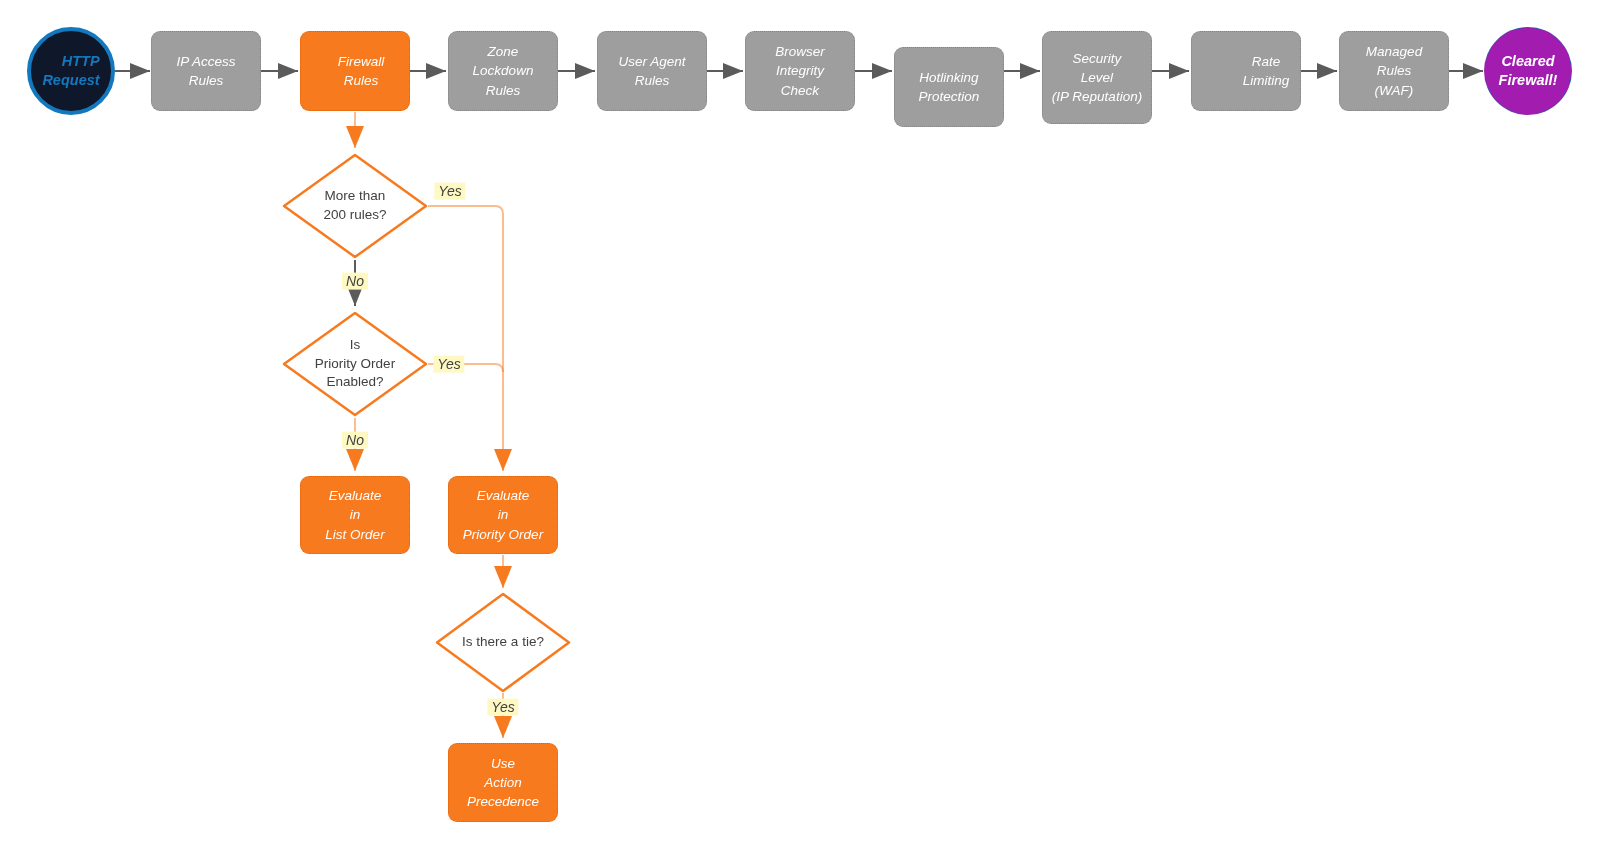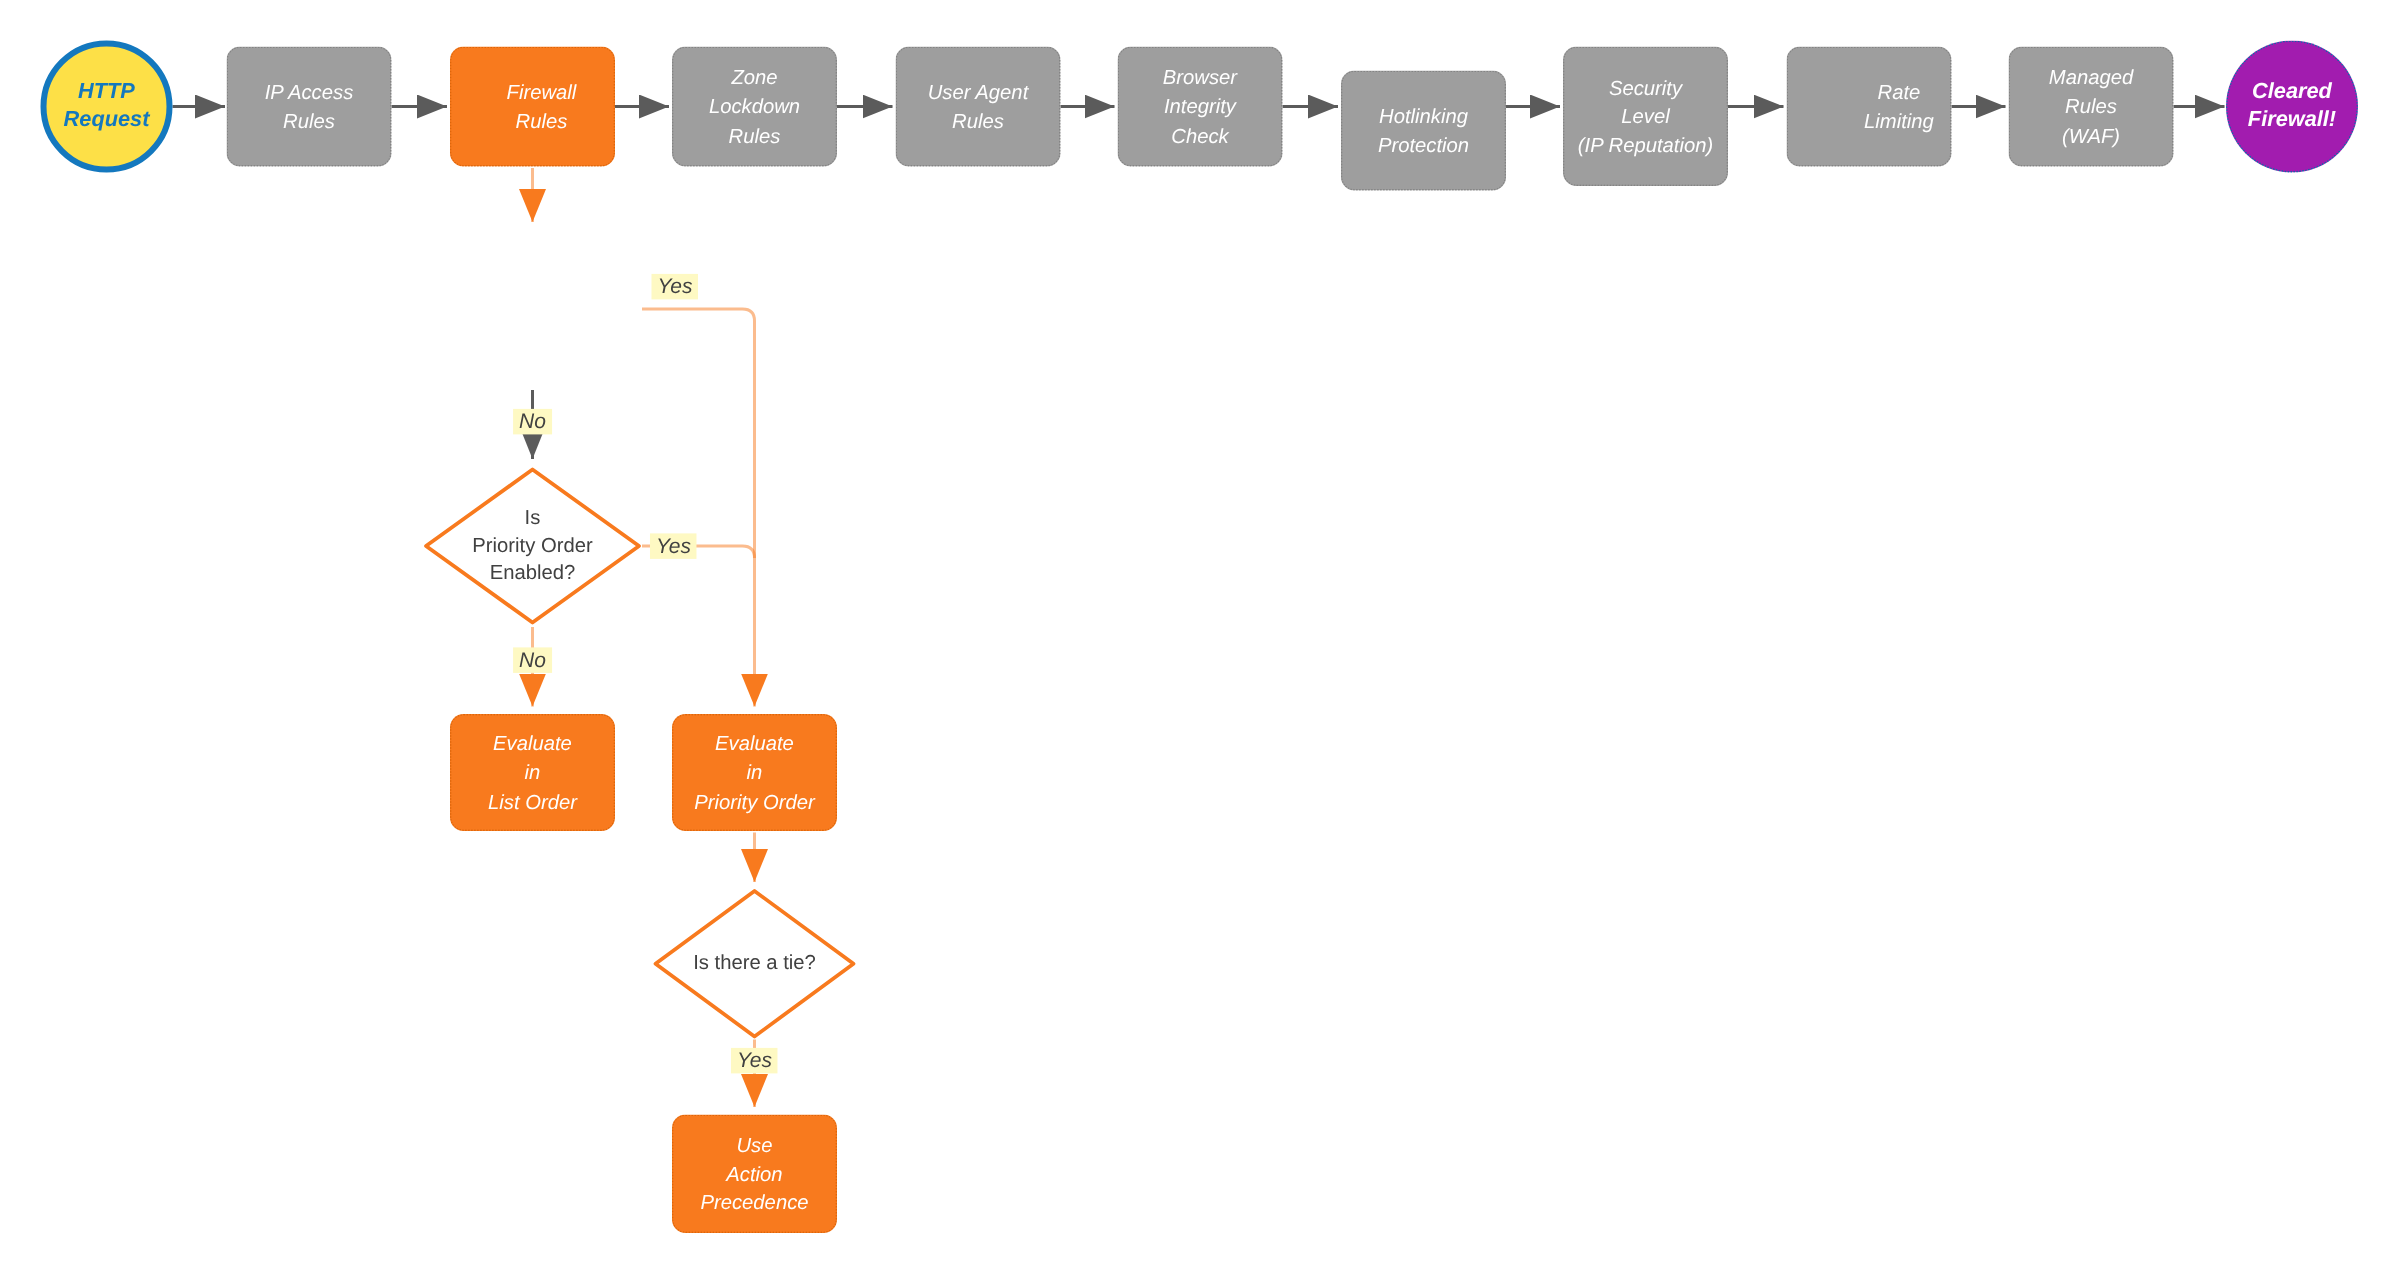--- a/index.html
+++ b/index.html
@@ -10,21 +10,21 @@
   }
   #edges{position:absolute;left:0;top:0;width:1600px;height:858px;}
   .node{
     position:absolute;display:flex;align-items:center;justify-content:center;
     text-align:center;border-radius:9px;font-style:italic;font-size:13.5px;
     line-height:1.42;color:#fff;white-space:pre-line;box-sizing:border-box;
   }
   .stage{background:#9E9E9E;border:1px dotted #848484;}
   .process{background:#F87A1E;border:1px dotted #DD660B;}
   .circle{border-radius:50%;font-weight:bold;font-size:14.5px;line-height:1.3;}
-  .start{background:#fde047;border:4px solid #1478BE;color:#1478BE;}
+  .start{background:#0f172a;border:4px solid #1478BE;color:#1478BE;text-align:right;}
   .end{background:#a21caf;border:1px dotted #0E69AB;color:#fff;}
   .diamond{position:absolute;}
   .diamond svg{position:absolute;left:0;top:0;display:block;}
   .dlabel{
     position:absolute;left:0;top:0;right:0;bottom:0;display:flex;align-items:center;
     justify-content:center;text-align:center;font-size:13.5px;color:#414141;
     white-space:pre-line;line-height:1.38;
   }
   .edge-label{
     position:absolute;transform:translate(-50%,-50%);font-style:italic;
@@ -98,20 +98,27 @@
   <div class="node stage" style="left:1191px;top:31px;width:110px;height:80px;padding-left:40px;"><span>Rate
 Limiting</span></div>
 
   <div class="node stage" style="left:1339px;top:31px;width:110px;height:80px;"><span>Managed
 Rules
 (WAF)</span></div>
 
   <div class="node circle end" style="left:1484px;top:27px;width:88px;height:88px;"><span>Cleared
 Firewall!</span></div>
 
+  <div class="diamond" style="left:282px;top:153px;width:146px;height:106px;">
+    <svg width="146" height="106" viewBox="0 0 146 106">
+      <polygon points="73,2 144,53 73,104 2,53" fill="#FFFFFF" stroke="#F87A1E" stroke-width="2.5" stroke-linejoin="round"></polygon>
+    </svg>
+    <span class="dlabel">More than
+200 rules?</span>
+  </div>
 
   <div class="diamond" style="left:282px;top:311px;width:146px;height:106px;">
     <svg width="146" height="106" viewBox="0 0 146 106">
       <polygon points="73,2 144,53 73,104 2,53" fill="#FFFFFF" stroke="#F87A1E" stroke-width="2.5" stroke-linejoin="round"></polygon>
     </svg>
     <span class="dlabel">Is
 Priority Order
 Enabled?</span>
   </div>
 

